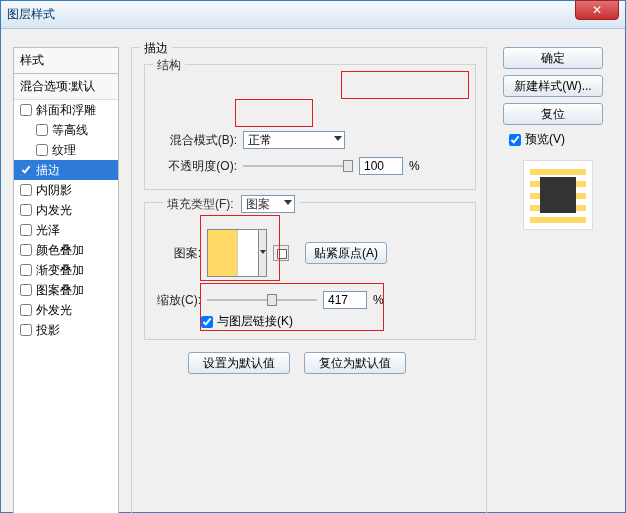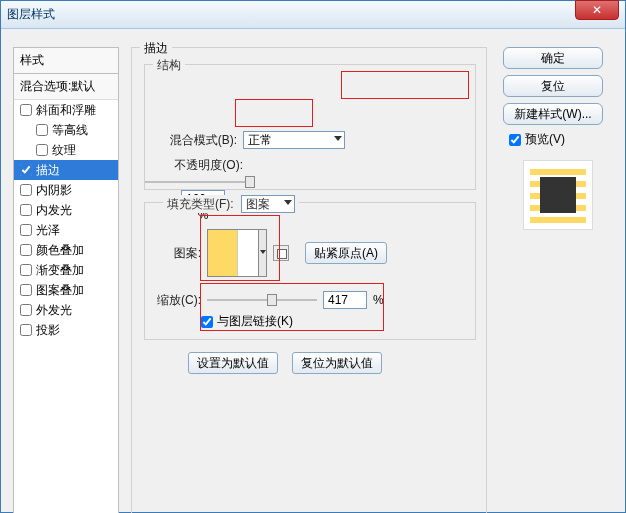--- a/index.html
+++ b/index.html
@@ -25,30 +25,30 @@
   .slider { position: relative; height: 16px; display: inline-block; }
   .track { position: absolute; top: 7px; left: 0; right: 0; height: 2px; background: #c0c0c0; }
   .thumb { position: absolute; top: 2px; width: 10px; height: 12px; background: #e8e8e8; border: 1px solid #888; }
   .numbox { width: 44px; height: 18px; border: 1px solid #7a9ab8; background: #fff; padding: 0 4px; line-height: 16px; }
   .numbox.sel { background: #2f7bd9; color: #fff; }
   .unit { margin-left: 6px; }
   .combo { height: 18px; border: 1px solid #7a9ab8; background: #fff; display: inline-flex; align-items: center; padding: 0 4px; position: relative; cursor: pointer; }
   .combo .arrow { position: absolute; right: 2px; top: 4px; width: 0; height: 0; border-left: 4px solid transparent; border-right: 4px solid transparent; border-top: 5px solid #333; }
   .redbox { border: 1px solid #e02020; position: absolute; pointer-events:none; }
   .btn { height: 22px; border: 1px solid #8aa8c4; background: linear-gradient(to bottom, #fefefe, #e2eaf2); border-radius: 3px; text-align: center; line-height: 20px; cursor: pointer; padding: 0 8px; display: inline-block; }
-  .btn.wide { width: 90px; font-family: Liberation Serif, serif; }
+  .btn.wide { width: 102px; font-family: Liberation Serif, serif; }
   .swatch-picker { width: 60px; height: 48px; border: 1px solid #888; background: #fff; display: flex; }
   .swatch-picker .sw-left { width: 30px; background: #ffd966; }
   .swatch-picker .sw-mid { width: 22px; background: #fff; border-left: 1px solid #ccc; }
   .swatch-picker .sw-arrow { width: 8px; background: #e8e8e8; border-left:1px solid #888; position:relative; }
   .swatch-picker .sw-arrow::after { content:""; position:absolute; top:20px; left:1px; width:0;height:0;border-left:3px solid transparent;border-right:3px solid transparent;border-top:4px solid #333;}
   .tinyicon { width:16px; height:16px; border:1px solid #999; background:#eee; margin-left:6px; display:inline-block; position:relative;}
   .tinyicon::after{content:"";position:absolute;top:3px;left:3px;width:8px;height:8px;border:1px solid #666;background:#fff;}
   .right-panel { position: absolute; top: 18px; right: 12px; width: 110px; }
-  .right-panel .btn { width: 100px; margin-bottom: 6px; display:block; text-align:center;border-radius:6px; }
+  .right-panel .btn { width: 100px; margin-bottom: 6px; display:block; text-align:center; }
   .preview-row { display:flex; align-items:center; margin-top:4px; padding-left:6px;}
   .preview-row input[type=checkbox]{ margin:0 4px 0 0; width:12px;height:12px;}
   .preview-box { width: 70px; height: 70px; margin: 12px auto 0; background:#fff; border:1px solid #dcdcdc; position:relative;}
   .preview-box .stripes { position:absolute; top:6px; left:6px; right:6px; bottom:6px; background: repeating-linear-gradient(0deg,#ffd966 0 6px,#fff 6px 12px);}
   .preview-box .inner { position:absolute; top:16px; left:16px; right:16px; bottom:16px; background:#333; }
   .chk { width:12px;height:12px;margin:0 4px 0 0;}
   .outer-legend { position:absolute; top:-8px; left:8px; background:#f0f0f0; padding:0 4px;}
 </style>
 </head>
 <body>
@@ -127,21 +127,21 @@
           <div class="redbox" style="top:34px;left:90px;width:78px;height:28px;"></div>
 
           <div class="row" style="top:66px;left:0;">
             <span class="lbl" style="width:92px;">混合模式(B):</span>
             <span class="combo" style="width:102px;">
                 <span>正常</span>
                 <span class="arrow"></span>
               </span>
           </div>
 
-          <div class="row" style="top:92px;left:0;flex-direction:column;">
+          <div class="row" style="top:92px;left:0;">
             <span class="lbl" style="width:92px;">不透明度(O):</span>
             <span class="slider" style="width:110px;">
                 <span class="track"></span>
                 <span class="thumb" style="left:100px;"></span>
               </span>
             <span class="numbox" style="margin-left:6px;">100</span>
             <span class="unit">%</span>
           </div>
         </div>
 
@@ -185,22 +185,22 @@
 
         <div class="row" style="top:304px;left:56px;">
           <span class="btn wide">设置为默认值</span>
           <span class="btn wide" style="margin-left:14px;">复位为默认值</span>
         </div>
       </div>
     </div>
 
     <div class="right-panel">
       <span class="btn">确定</span>
+      <span class="btn">新建样式(W)...</span>
       <span class="btn">复位</span>
-      <span class="btn">新建样式(W)...</span>
       <div class="preview-row">
         <input type="checkbox" checked="" style="">
         <span>预览(V)</span>
       </div>
       <div class="preview-box">
         <div class="stripes"></div>
           <div class="inner"></div>
       </div>
     </div>
 

